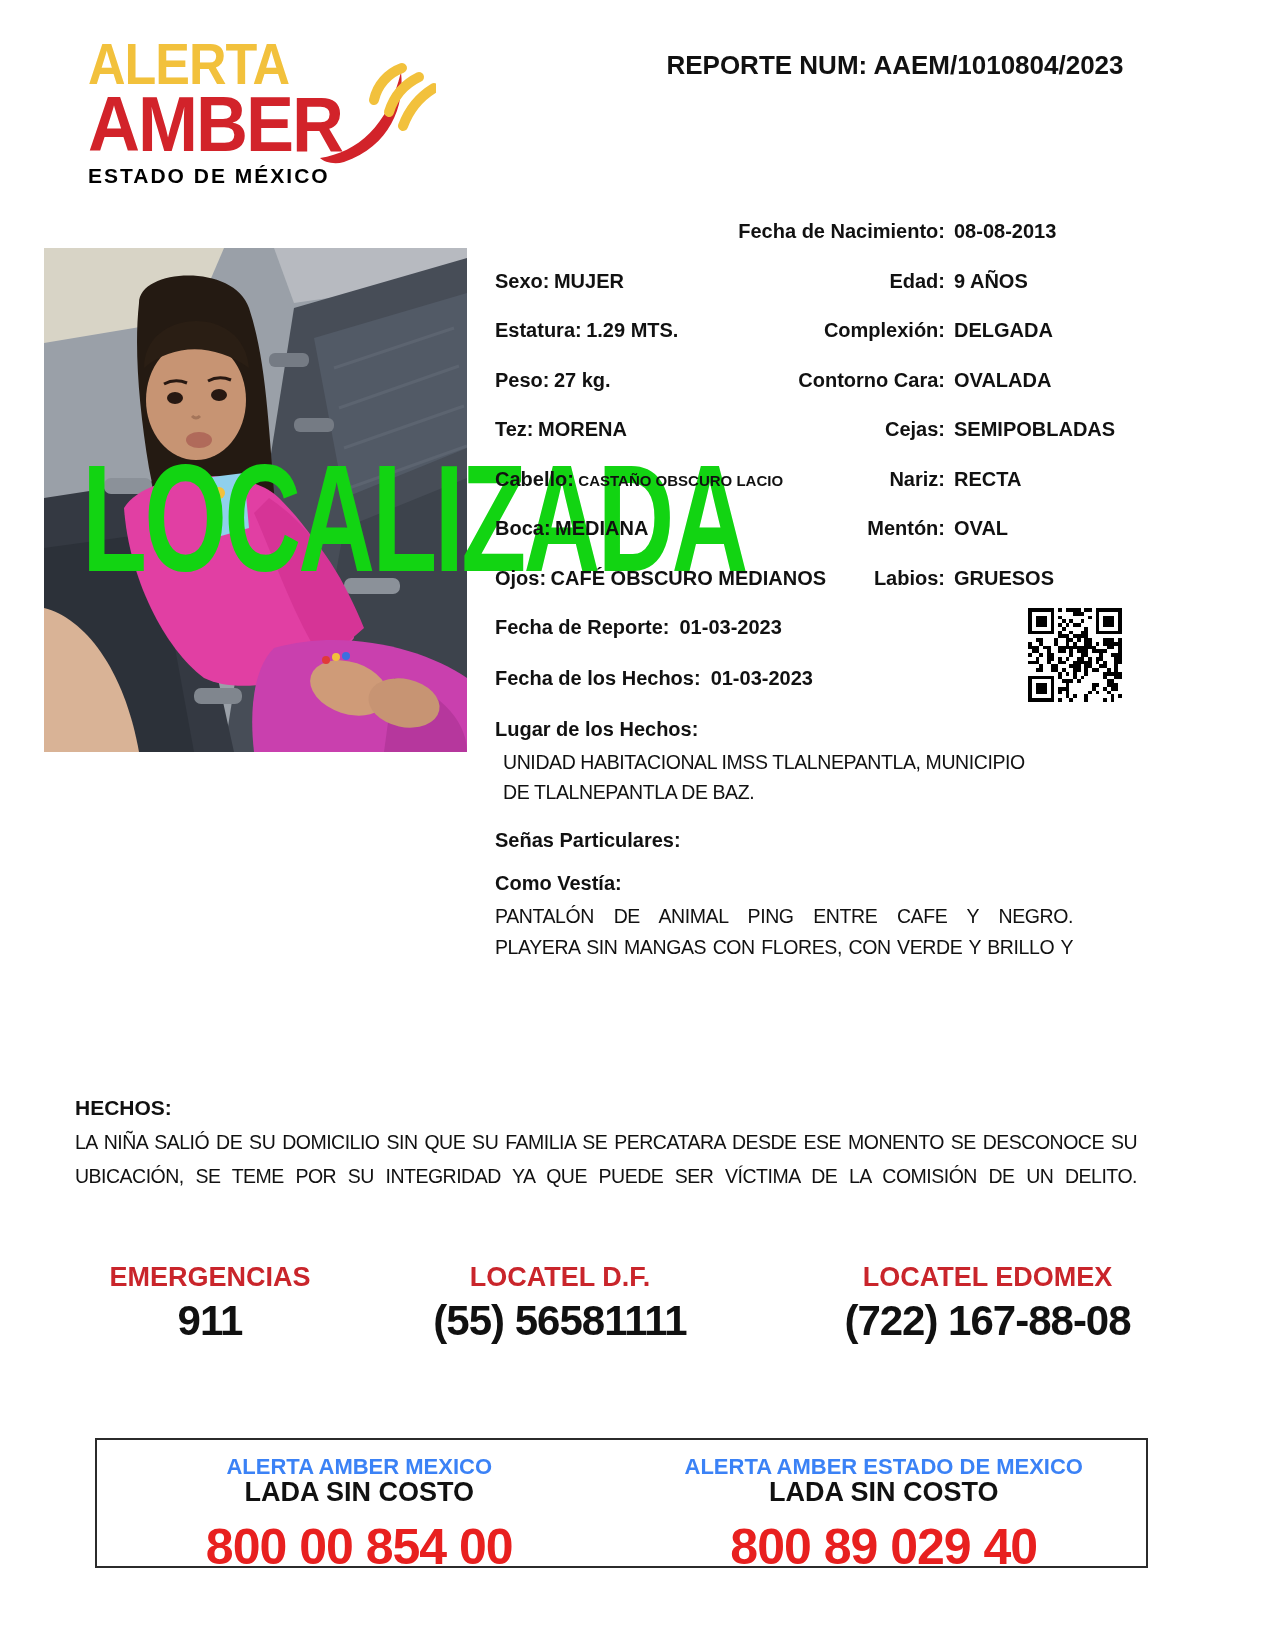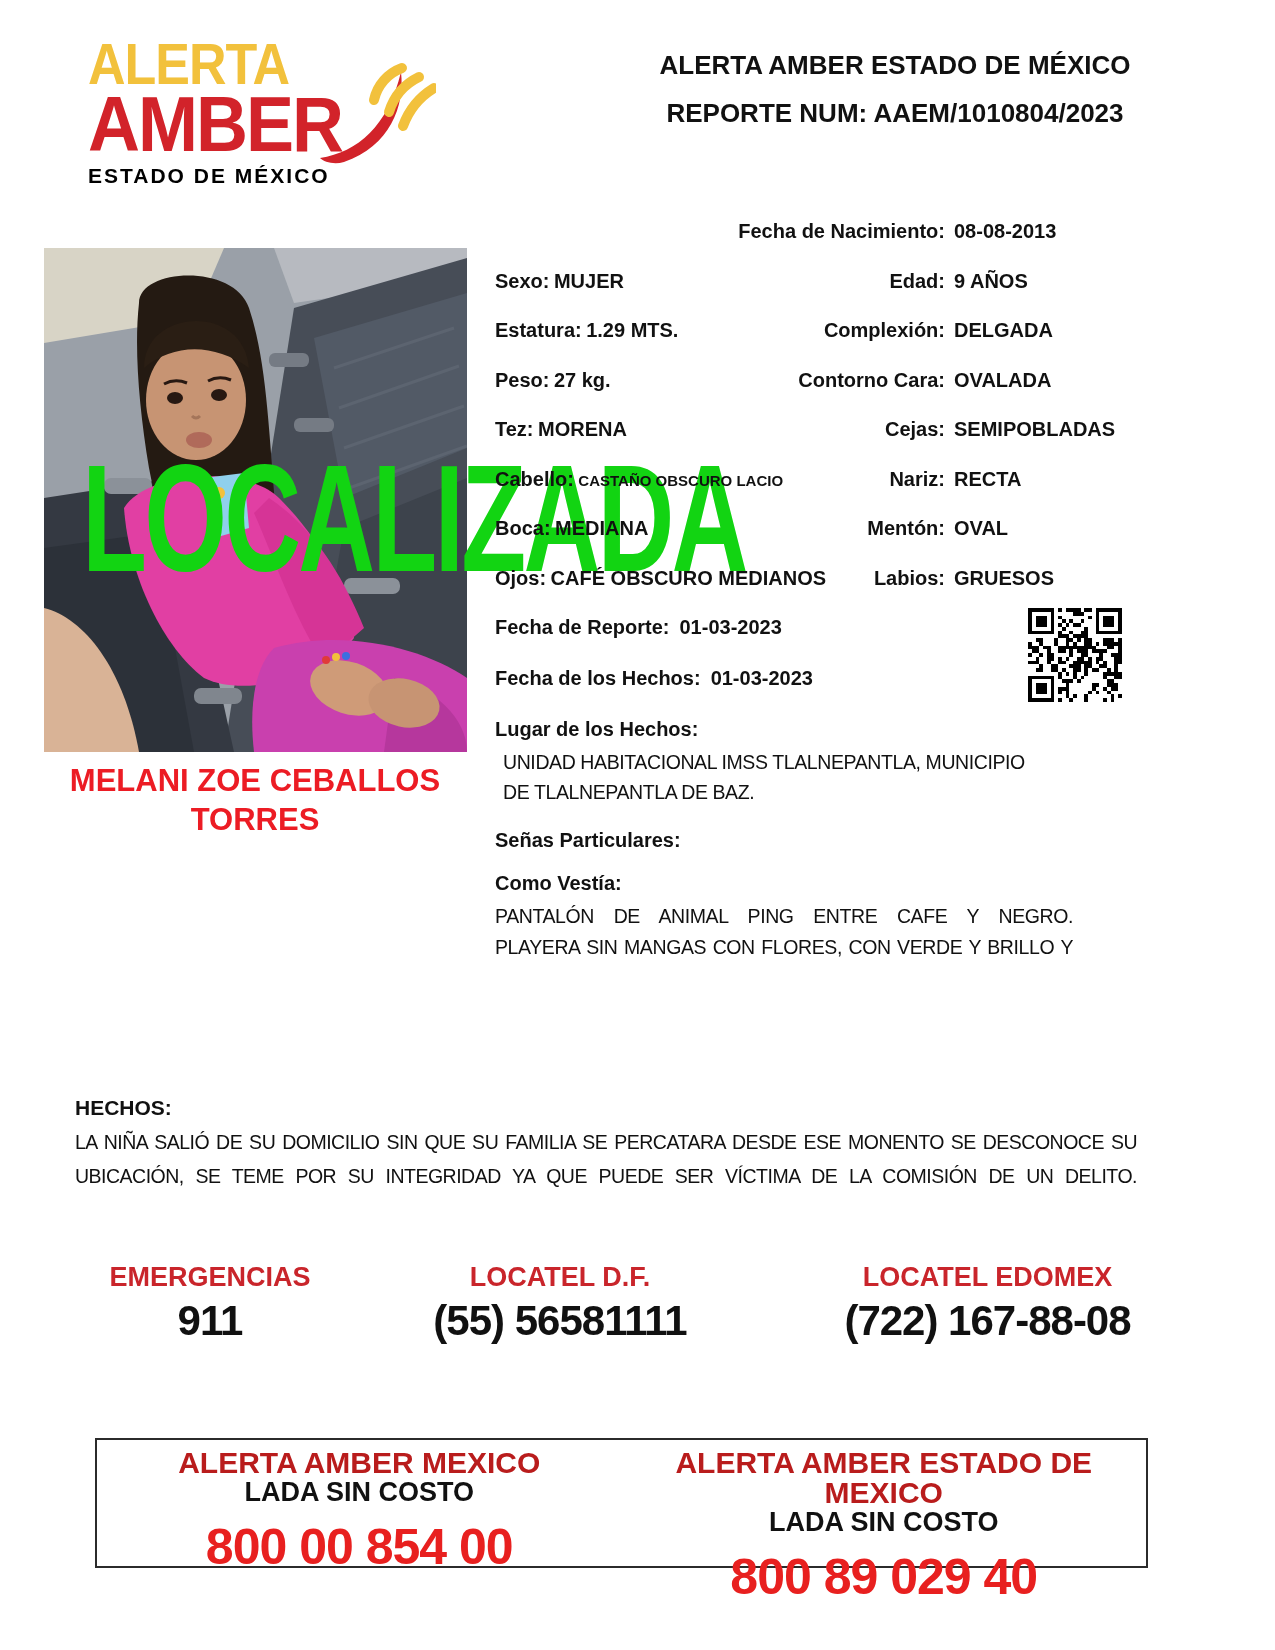--- a/index.html
+++ b/index.html
@@ -62,21 +62,21 @@
   #phones { position:absolute; left:70px; top:1262px; width:1135px; display:grid;
             grid-template-columns:280px 420px 435px; z-index:3; }
   .phone-col { text-align:center; }
   .phone-label { font-weight:bold; font-size:27px; color:#C9252B; margin-bottom:4px; }
   .phone-number { font-weight:bold; font-size:42px; color:#111; letter-spacing:-1px; }
 
   
   #ladabox { position:absolute; left:95px; top:1438px; width:1053px; height:130px; border:2px solid #2b2b2b;
              display:grid; grid-template-columns:1fr 1fr; align-items:start; z-index:3; background:#fff; }
   .lada-col { text-align:center; padding-top:8px; }
-  .lada-title { font-weight:bold; font-size:30px; color:#b91c1c; line-height:1.0; }
+  .lada-title { font-weight:bold; font-size:22px; color:#3b82f6; line-height:1.0;margin-top:8px; }
   .lada-sub { font-weight:bold; font-size:27px; color:#111; line-height:1.1; }
   .lada-number { font-weight:bold; font-size:50px; color:#E8201F; line-height:1.1; margin-top:12px; letter-spacing:-1px; }
 </style>
 </head>
 <body>
 
 <div id="page">
 
   <div id="logo">
     <div class="logo-word1">ALERTA</div>
@@ -84,21 +84,20 @@
     <div class="logo-tagline">ESTADO DE MÉXICO</div>
     <svg id="logo-swoosh" viewBox="0 0 130 120">
       <path d="M14,104 C52,98 82,72 95,18 C99,52 84,92 38,108 C28,111 18,108 14,104 Z" fill="#D2232A"></path>
       <path d="M68,46 A44 44 0 0 1 96,14" fill="none" stroke="#F2C13C" stroke-width="10" stroke-linecap="round"></path>
       <path d="M83,58 A58 58 0 0 1 113,23" fill="none" stroke="#F2C13C" stroke-width="10" stroke-linecap="round"></path>
       <path d="M97,72 A74 74 0 0 1 128,34" fill="none" stroke="#F2C13C" stroke-width="10" stroke-linecap="round"></path>
     </svg>
   </div>
 
   <div id="title-block">
-    <div class="title-line">ALERTA AMBER ESTADO DE MÉXICO</div>
     <div class="title-line">REPORTE NUM: AAEM/1010804/2023</div>
   </div>
 
   <div id="photo">
     <svg width="423" height="504" viewBox="0 0 423 504">
       <rect width="423" height="504" fill="#9aa0a8"></rect>
 
       <polygon points="0,0 180,0 150,70 0,95" fill="#d8d4c6"></polygon>
       <polygon points="230,0 423,0 423,30 250,55" fill="#b7bac0"></polygon>
 
@@ -147,24 +146,20 @@
       <ellipse cx="305" cy="440" rx="40" ry="26" fill="#cf9b78" transform="rotate(18 305 440)"></ellipse>
       <ellipse cx="360" cy="455" rx="36" ry="24" fill="#c79473" transform="rotate(12 360 455)"></ellipse>
       <circle cx="282" cy="412" r="4" fill="#e03a3a"></circle>
       <circle cx="292" cy="409" r="4" fill="#f2c13c"></circle>
       <circle cx="302" cy="408" r="4" fill="#3a6fe0"></circle>
     </svg>
   </div>
 
   <div id="overlay">LOCALIZADA</div>
 
-  <div id="name">
-    <div class="name-line">MELANI ZOE CEBALLOS</div>
-    <div class="name-line">TORRES</div>
-  </div>
 
   <div id="info">
 
     <div class="irow">
       <div class="cl"></div>
       <div class="rl lbl">Fecha de Nacimiento:</div>
       <div class="rv val">08-08-2013</div>
     </div>
 
     <div class="irow">

